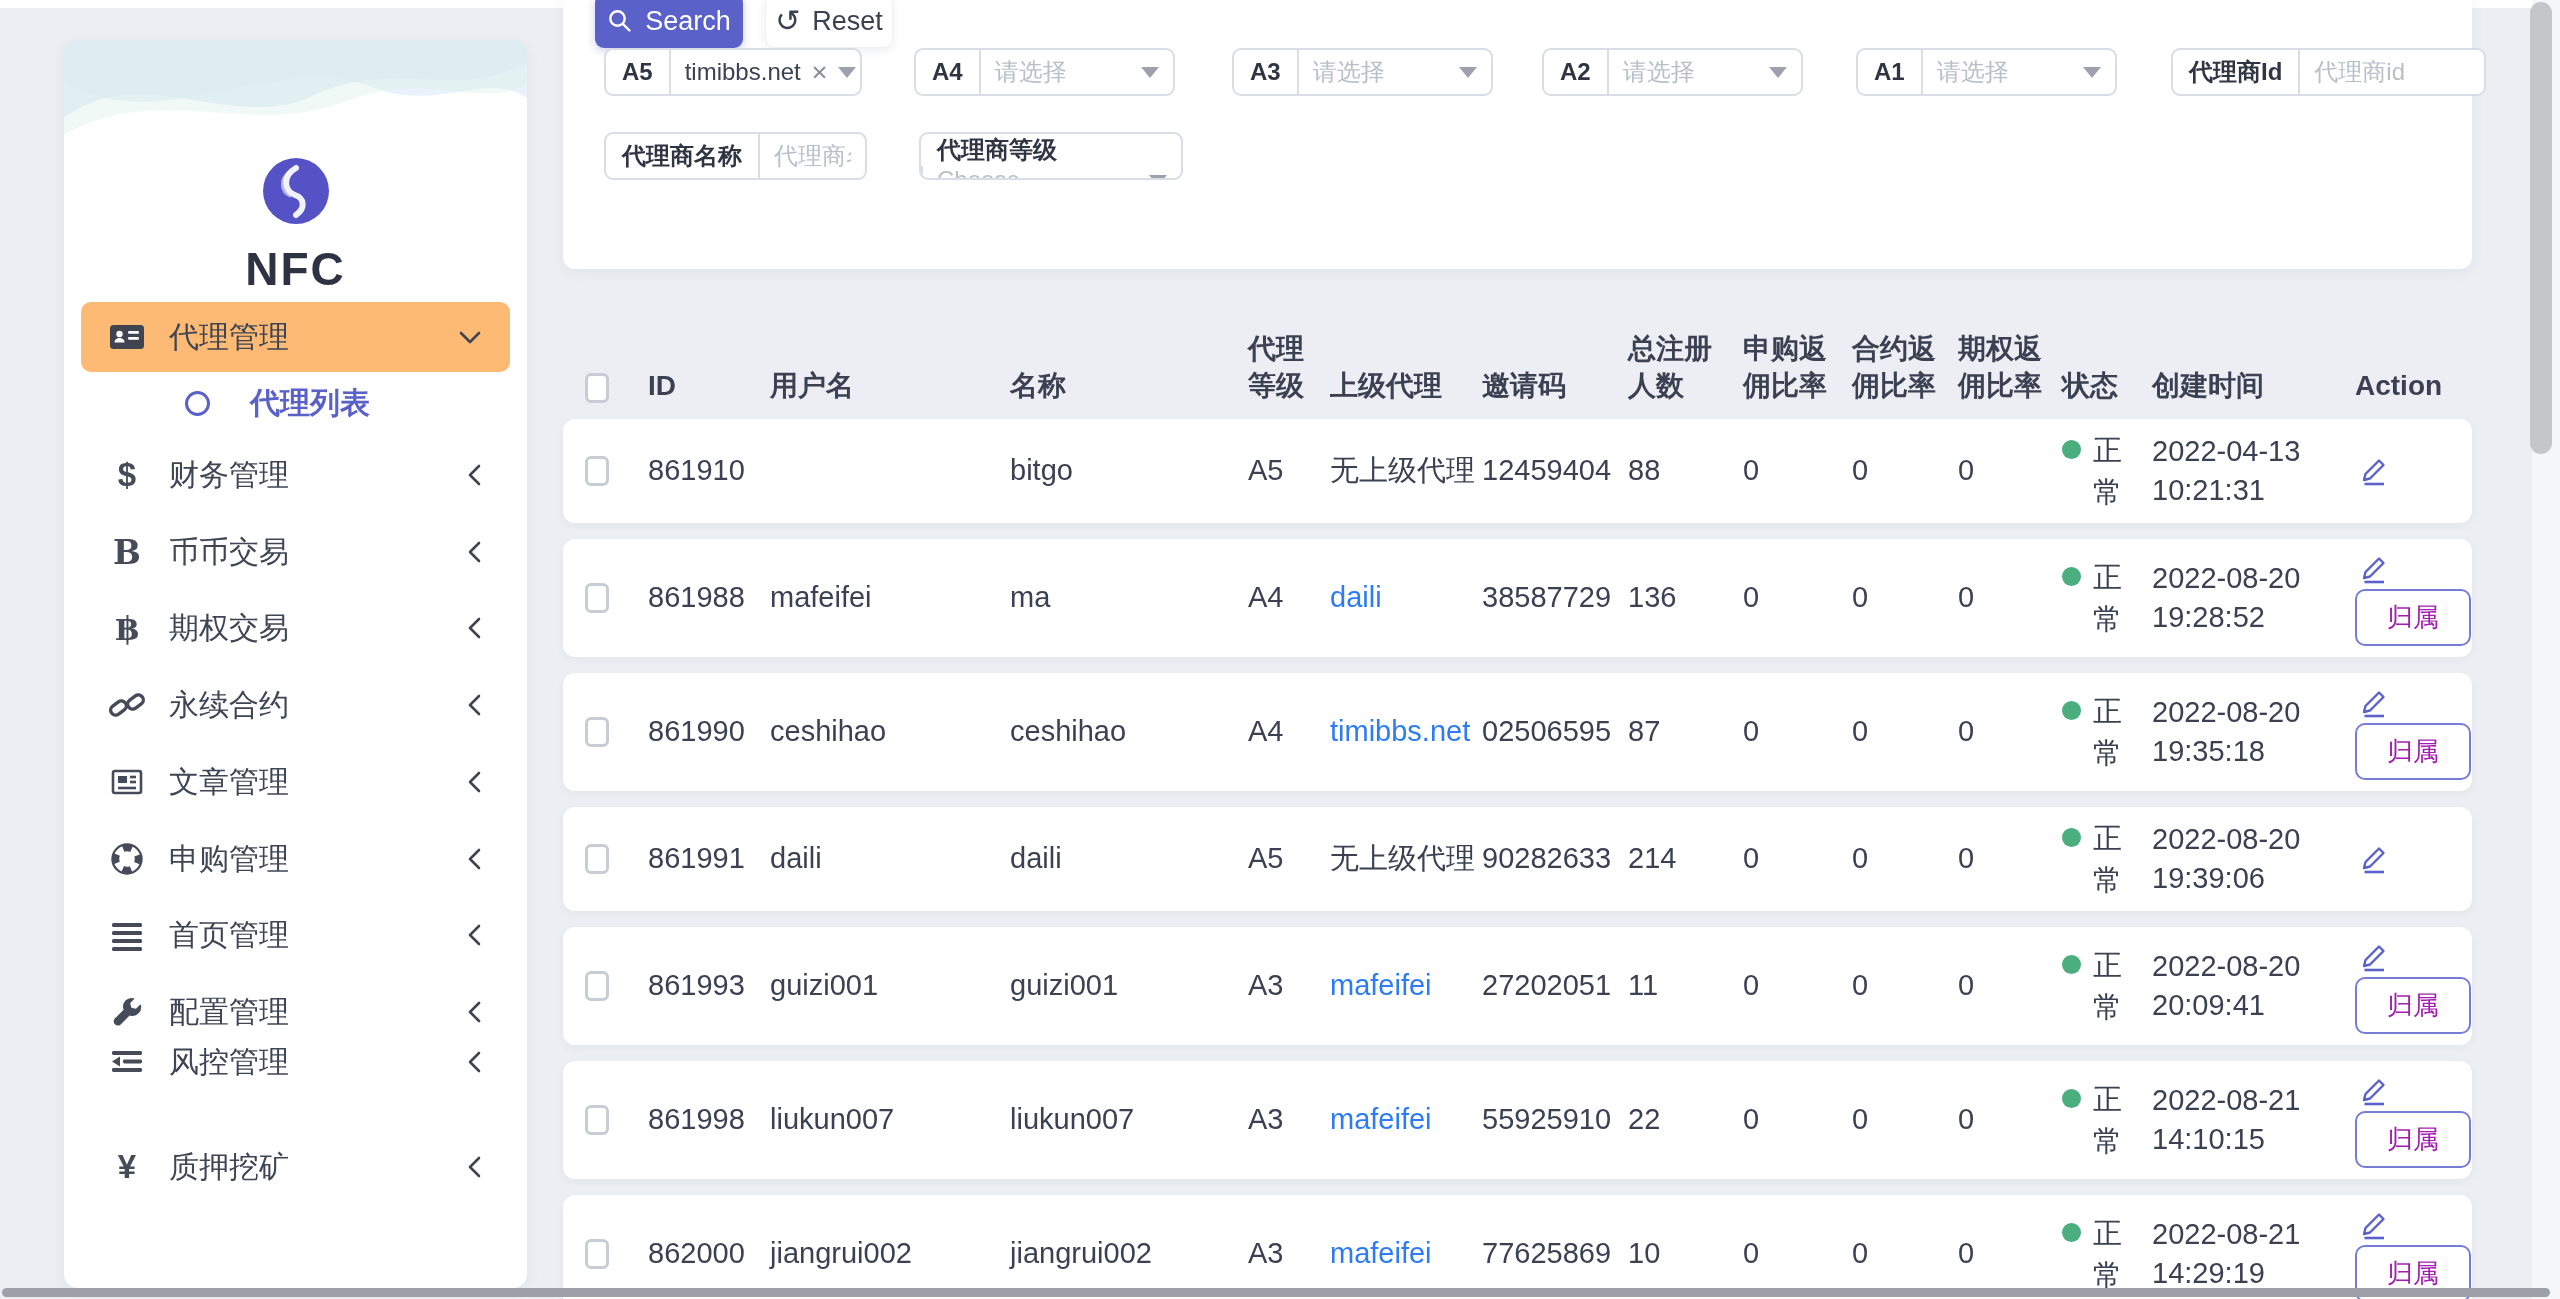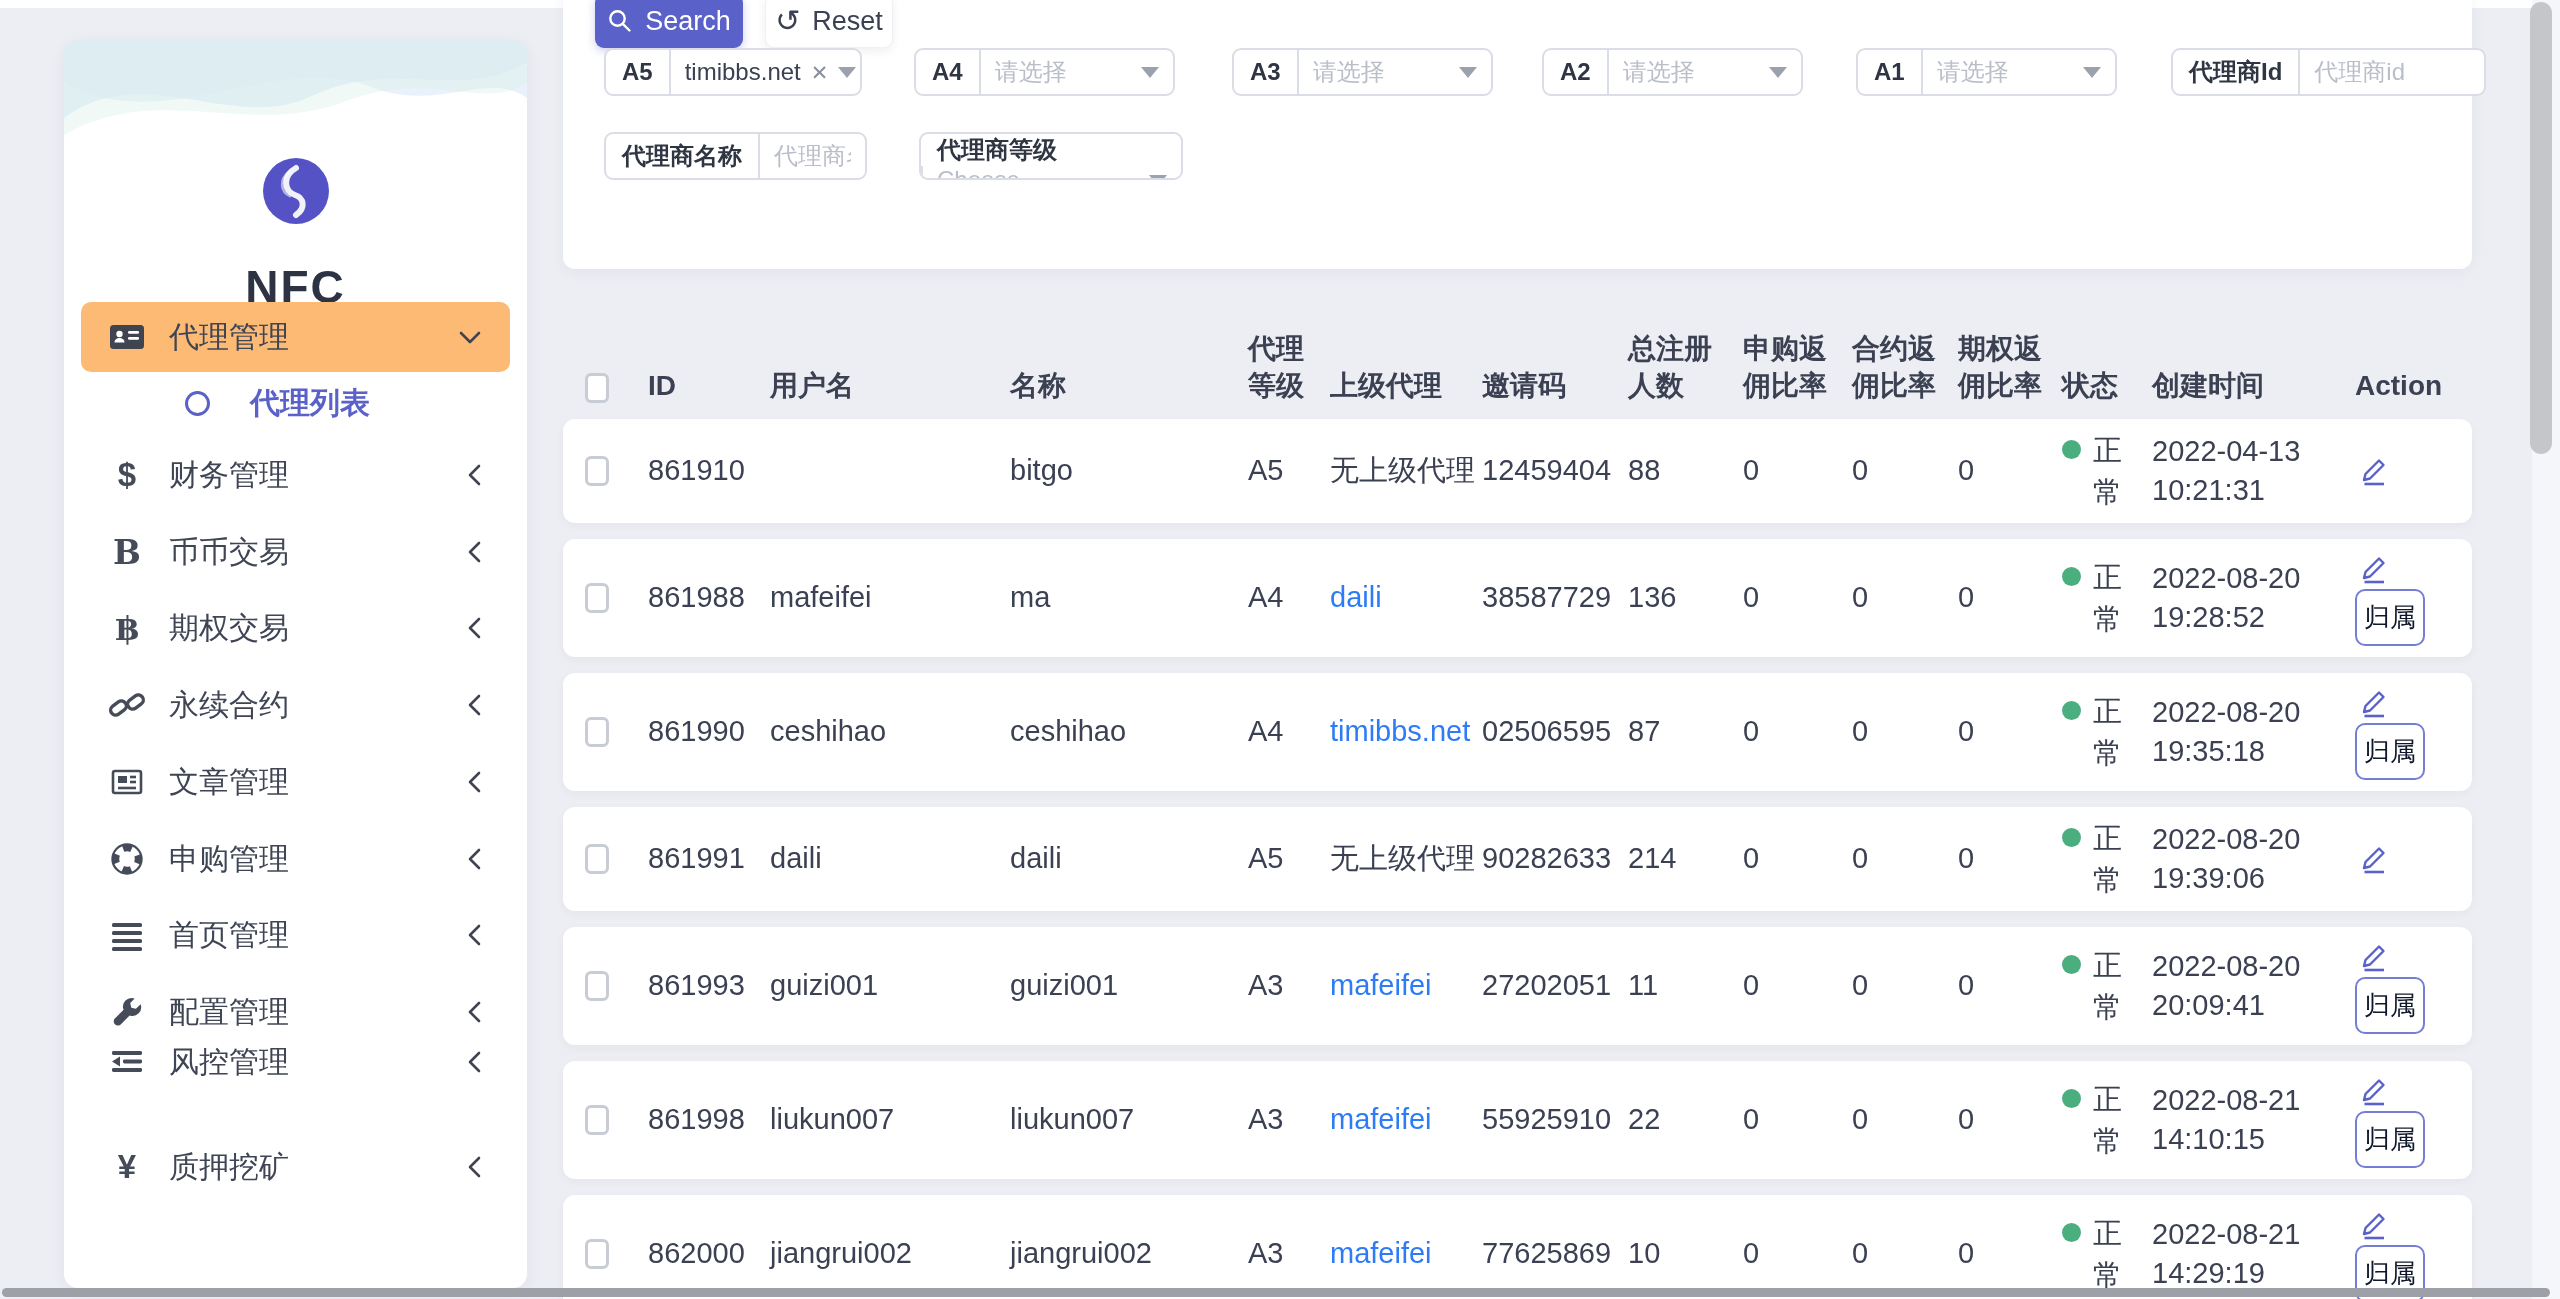--- a/index.html
+++ b/index.html
@@ -14,21 +14,21 @@
 
   
   .sidebar {
     position:absolute; left:64px; top:40px; width:463px; height:1248px;
     background:#fff; border-radius:14px; box-shadow:0 4px 16px rgba(40,50,90,.06);
     overflow:hidden;
   }
   .wave { position:absolute; left:0; top:0; width:463px; height:118px; }
   .logo-wrap { position:absolute; left:0; top:118px; width:463px; text-align:center; }
   .logo-circle { display:inline-block; width:66px; height:66px; border-radius:50%; background:#5552c5; position:relative; }
-  .brand-name { margin-top:32px; font-size:46px; font-weight:800; color:#2d3343; letter-spacing:2px; }
+  .brand-name { margin-top:14px; font-size:46px; font-weight:800; color:#2d3343; letter-spacing:2px; }
   .menu-item {
     position:absolute; left:17px; width:429px; height:60px;
     display:flex; align-items:center; padding:0 28px 0 24px; cursor:pointer;
   }
   .menu-item.active { height:70px; background:#fdba74; border-radius:10px; }
   .mi-icon { width:44px; display:flex; justify-content:center; align-items:center; }
   .gicon { font-size:33px; font-weight:700; color:#454b58; }
   .gicon.serif { font-family:"DejaVu Serif","Liberation Serif",serif; }
   .mi-label { margin-left:20px; font-size:30px; color:#3f4554; flex:1; }
   .mi-chevron { display:flex; align-items:center; }
@@ -73,21 +73,21 @@
   .cell { font-size:29px; color:#3b4152; padding-right:6px; word-break:break-word; line-height:1.35; }
   .cell.link { color:#2d7cf5; cursor:pointer; }
   .checkbox { width:24px; height:30px; border:3px solid #c8ccd4; border-radius:6px; background:#fff; cursor:pointer; }
   .thead .checkbox { margin-bottom:2px; }
   .status-cell { display:flex; align-items:flex-start; gap:12px; }
   .dot { width:19px; height:19px; border-radius:50%; background:#4bae7e; margin-top:11px; flex:none; }
   .status-text { width:34px; line-height:1.45; }
   .created-cell { max-width:180px; }
   .action-col { display:flex; flex-direction:column; align-items:flex-start; gap:2px; padding:8px 0; }
   .edit-btn { background:none; border:none; padding:0; cursor:pointer; line-height:0; }
-  .assign-btn { background:#fff; border:2px solid #767dd4; border-radius:10px; color:#0f172a; font-size:26px; padding:9px 7px; cursor:pointer; font-family:inherit;text-align:right; }
+  .assign-btn { background:#fff; border:2px solid #767dd4; border-radius:10px; color:#a21caf; font-size:26px; padding:9px 30px; cursor:pointer; font-family:inherit;text-align:right; }
 
   
   .vtrack { position:absolute; right:0; top:0; width:28px; height:1299px; background:#f5f6f9; }
   .vthumb { position:absolute; left:2530px; top:2px; width:22px; height:452px; border-radius:11px; background:#c5c6c9; cursor:pointer; }
   .hthumb { position:absolute; left:2px; bottom:2px; width:2548px; height:9px; border-radius:5px; background:#9da0a6; cursor:pointer; }
 </style>
 </head>
 <body>
 
 <div class="topstrip"></div>

